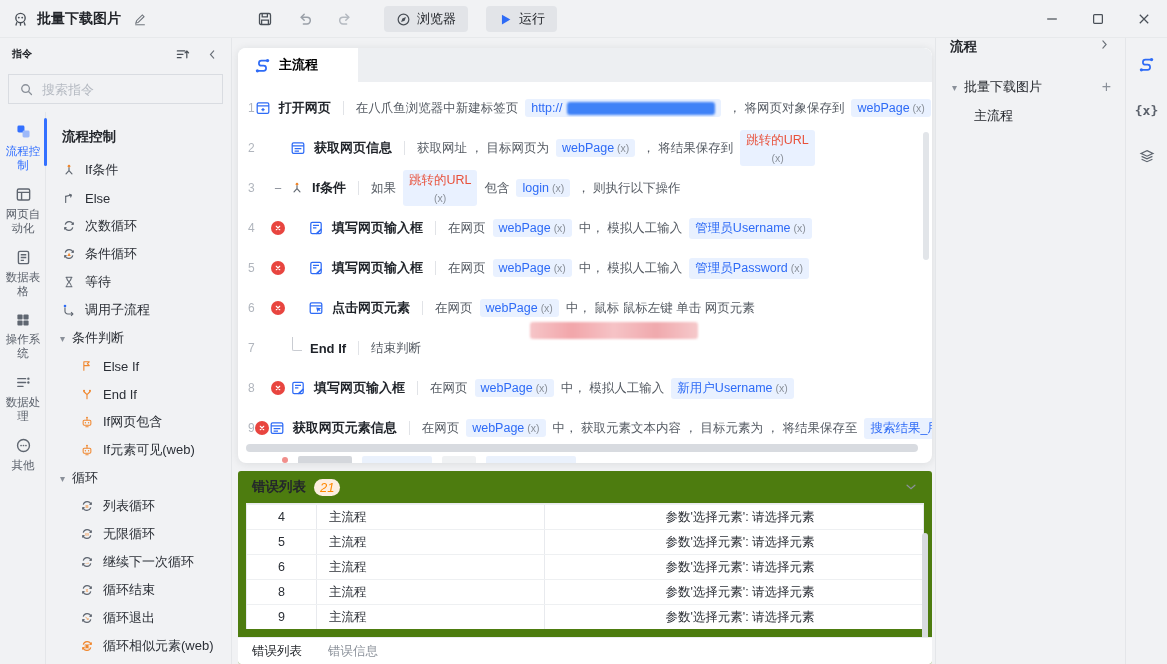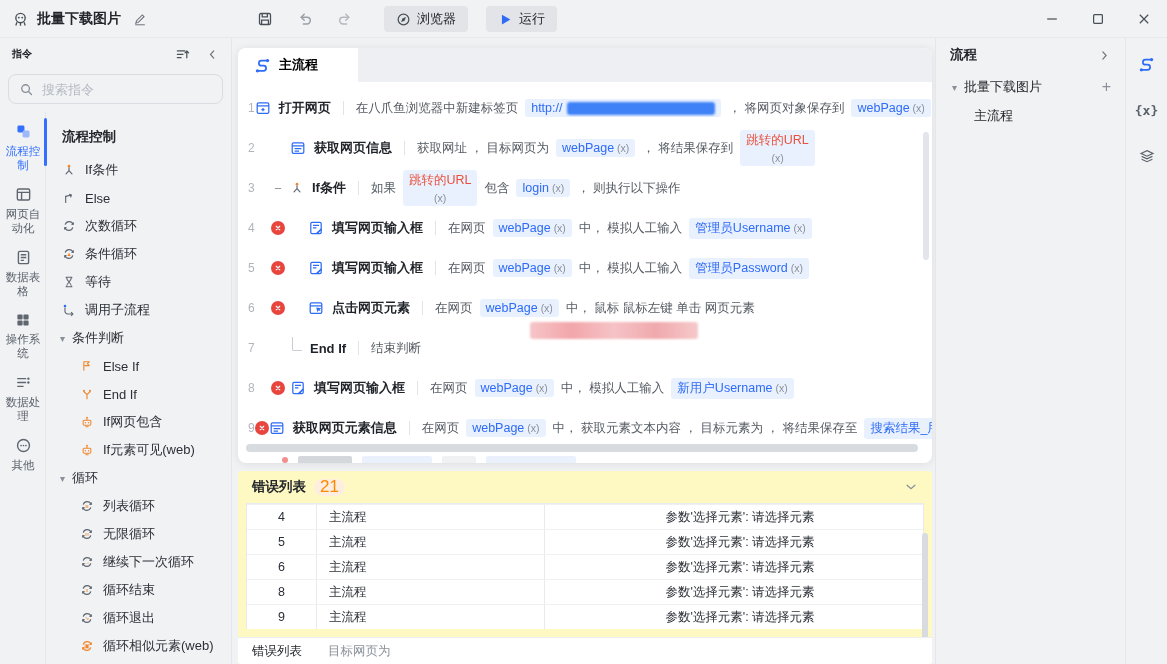--- a/index.html
+++ b/index.html
@@ -26,21 +26,21 @@
   .win-controls { position:absolute; right:14px; top:0; height:38px; display:flex; align-items:center; gap:28px; }
   .win-btn { background:none; border:none; cursor:pointer; padding:2px; }
 
   
   .left-panel { position:absolute; left:0; top:38px; width:232px; bottom:0;
     background:#f1f2f4; border-right:1px solid #e4e6e9; }
   .lp-header { position:relative; height:32px; display:flex; align-items:center; padding:0 10px 0 12px; }
   .lp-title { font-size:10px; font-weight:bold; }
   .lp-header-icons { margin-left:auto; display:flex; align-items:center; gap:12px; }
   .search-box { position:absolute; left:8px; right:8px; top:36px; height:30px;
-    border:1px solid #d9dce1; border-radius:8px; display:flex; align-items:center; gap:8px; padding:0 10px;
+    border:1px solid #d9dce1; border-radius:0; display:flex; align-items:center; gap:8px; padding:0 10px;
     background:#f1f2f4; }
   .search-input { border:none; outline:none; background:transparent; font-size:13px; color:#23262b;
     width:150px; font-family:inherit; }
   .search-input::placeholder { color:#b5bac2; }
   .lp-body { position:absolute; left:0; right:0; top:74px; bottom:0; display:flex; }
   .rail { width:46px; border-right:1px solid #e4e6e9; position:relative; padding-top:4px; }
   .rail-item { width:46px; min-height:54px; display:flex; flex-direction:column; align-items:center;
     gap:4px; padding:7px 2px; cursor:pointer; background:none; border:none; font-family:inherit; }
   .rail-label { font-size:11.5px; line-height:14px; color:#5b616b; text-align:center; width:38px; }
   .rail-item.sel .rail-label { color:#3370ff; }
@@ -85,45 +85,45 @@
     filter:blur(1.1px); margin-left:2px; }
   .red-blob { position:absolute; left:292px; top:274px; width:168px; height:17px; border-radius:3px;
     background:linear-gradient(90deg,#f6c5c8,#f2a6aa,#f6c3c6,#f0a9ad,#f6c9cb); filter:blur(1.2px); }
   .hscroll { position:absolute; left:8px; right:14px; bottom:11px; height:8px; background:#d8dbe0; border-radius:4px; cursor:pointer; }
   .vscroll { position:absolute; right:3px; top:84px; width:6px; height:128px; background:#e2e5e9; border-radius:3px; cursor:pointer; }
   .partial-row { position:absolute; left:0; right:0; bottom:0; height:7px; overflow:hidden; opacity:.6;
     display:flex; gap:10px; padding-left:44px; align-items:flex-start; }
   .pr-b { height:10px; border-radius:2px; }
 
   
-  .error-panel { position:absolute; left:6px; top:433px; width:694px; bottom:0; background:#fef9c3;
+  .error-panel { position:absolute; left:6px; top:433px; width:694px; bottom:0; background:#4d7c0f;
     border-radius:3px; overflow:hidden; }
   .ep-header { height:32px; display:flex; align-items:center; padding:0 14px; gap:8px; }
   .ep-title { font-size:13.5px; font-weight:bold; color:#23262b; }
   .ep-badge { min-width:22px; height:17px; padding:0 6px; border-radius:9px; background:#fdeee0;
-    color:#ff8800; font-size:17px; display:flex; align-items:center; justify-content:center; }
+    color:#ff8800; font-size:13px; display:flex; align-items:center; justify-content:center;font-style:italic; }
   .ep-chevron { margin-left:auto; background:none; border:none; cursor:pointer; }
   .ep-table { margin:0 8px; border:1px solid #e8eaee; border-bottom:none; }
   .ep-thead { display:flex; background:#f2f3f5; height:24px; align-items:center;
     font-size:12.5px; color:#555b63; }
   .ep-row { display:flex; height:25px; align-items:center; font-size:12.5px; color:#2b2f36;
     border-top:1px solid #eef0f2; cursor:pointer; background:#fff; width:100%; border-left:none; border-right:none; border-bottom:none; font-family:inherit; }
   .col-line { width:70px; text-align:center; flex:none; border-right:1px solid #e8eaee; align-self:stretch; display:flex; align-items:center; justify-content:center; }
   .col-flow { width:228px; flex:none; padding-left:12px; border-right:1px solid #e8eaee; align-self:stretch; display:flex; align-items:center; }
   .col-msg { flex:1; padding-left:12px; }
   .ep-vscroll { position:absolute; right:4px; top:62px; width:6px; height:108px; background:#d8dbe0; border-radius:3px; cursor:pointer; }
   .ep-tabs { position:absolute; left:0; right:0; bottom:0; height:27px; background:#fff;
     display:flex; align-items:center; gap:26px; padding-left:14px; border-top:1px solid #eceef1; }
   .ep-tab { font-size:12.5px; color:#8a9099; background:none; border:none; cursor:pointer; font-family:inherit; }
   .ep-tab.active { color:#23262b; }
 
   
   .right-panel { position:absolute; right:42px; top:38px; width:190px; bottom:0;
     background:#f1f2f4; border-left:1px solid #e4e6e9; }
-  .rp-header { height:34px; display:flex; align-items:center; padding:0 14px; }
+  .rp-header { height:34px; display:flex; align-items:flex-start; padding:0 14px; }
   .rp-title { font-size:13.5px; font-weight:bold; }
   .rp-collapse { margin-left:auto; background:none; border:none; cursor:pointer; }
   .rp-tree-row { height:30px; display:flex; align-items:center; gap:7px; padding:0 14px 0 16px; cursor:pointer; }
   .rp-tree-label { font-size:13px; color:#23262b; }
   .rp-plus { margin-left:auto; background:none; border:none; color:#8a9099; font-size:16px; cursor:pointer; line-height:1; }
   .rp-child { height:28px; display:flex; align-items:center; padding-left:38px; font-size:13px; color:#23262b; cursor:pointer; }
   .right-rail { position:absolute; right:0; top:38px; width:42px; bottom:0;
     background:#f1f2f4; border-left:1px solid #e4e6e9; display:flex; flex-direction:column;
     align-items:center; padding-top:18px; gap:30px; }
   .rr-btn { background:none; border:none; cursor:pointer; }
@@ -782,21 +782,21 @@
           <button class="ep-row">
             <span class="col-line">9</span>
             <span class="col-flow">主流程</span>
             <span class="col-msg">参数'选择元素': 请选择元素</span>
           </button>
         </div>
     </div>
     <div class="ep-vscroll"></div>
     <div class="ep-tabs" id="epTabs">
         <button class="ep-tab active">错误列表</button>
-        <button class="ep-tab">目标网页为</button>
+        <button class="ep-tab">错误信息</button>
       </div>
   </div>
 </div>
 
 <div class="right-panel">
   <div class="rp-header">
     <span class="rp-title">流程</span>
     <button class="rp-collapse"><span><svg width="13" height="13" viewBox="0 0 16 16" fill="none">
             <path d="M6 3.5L10 8l-4 4.5" stroke="#6a7078" stroke-width="1.4" stroke-linecap="round"></path>
           </svg></span></button>

